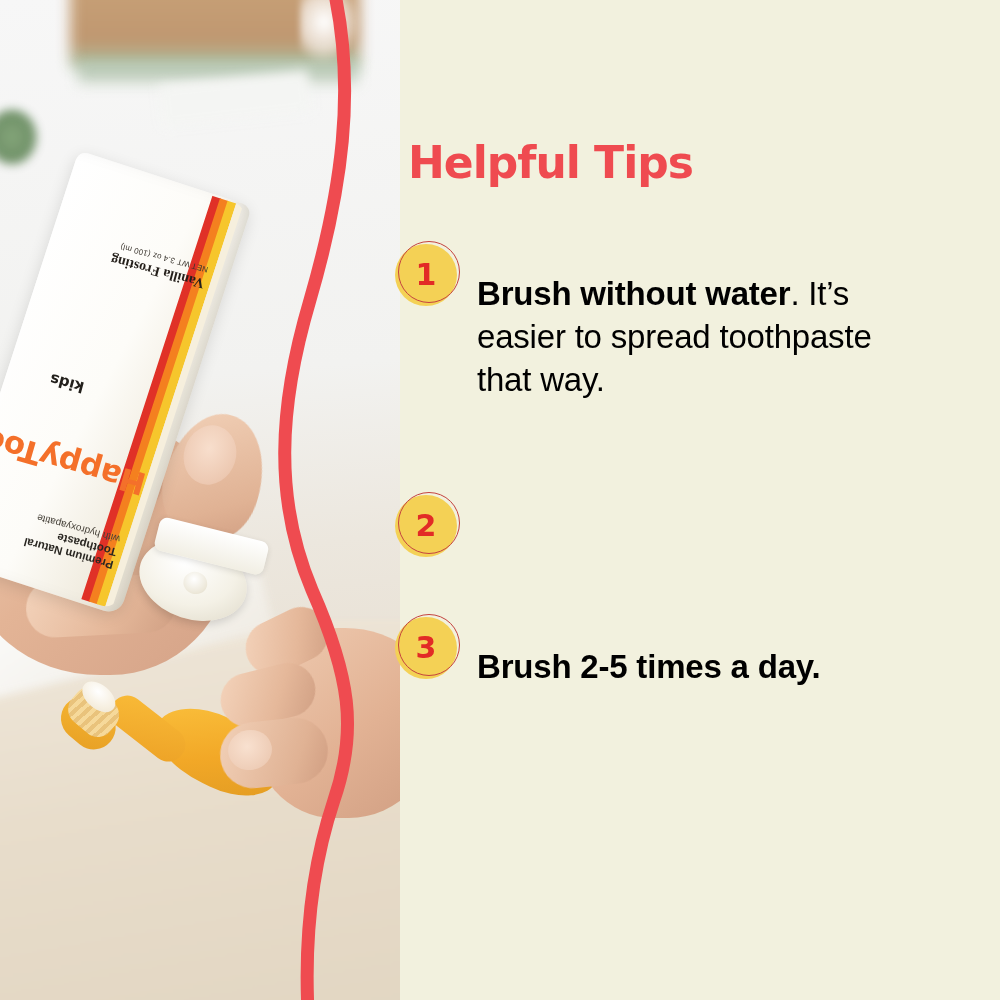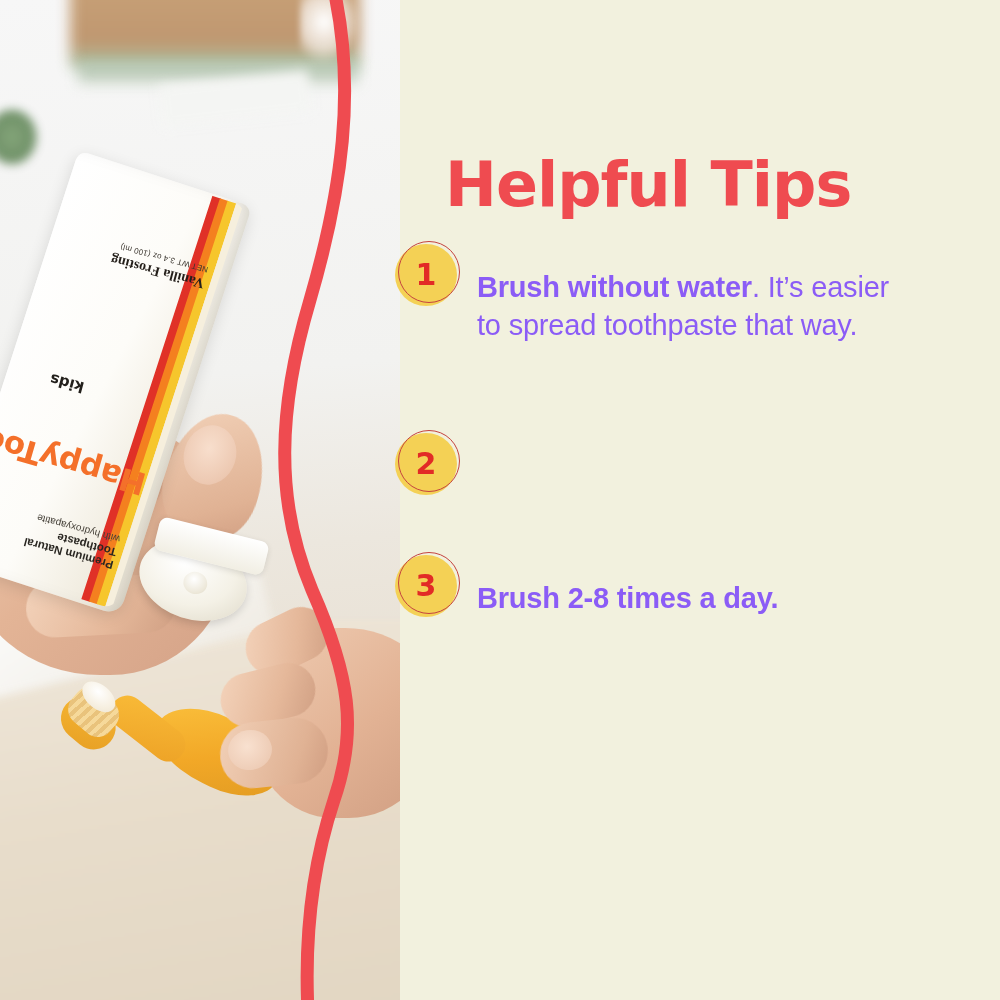--- a/index.html
+++ b/index.html
@@ -370,25 +370,24 @@
     position: absolute;
     left: 395px; top: 0;
     width: 605px; height: 1000px;
   }
   .title {
     position: absolute;
     left: 13px; top: 112px;
     color: #EF4B50;
     font-family: "DejaVu Sans", sans-serif;
     font-weight: 700;
-    font-size: 62px;
+    font-size: 44px;
     letter-spacing: -1px;
     line-height: 1;
     white-space: nowrap;
-    margin-left: 37px;
   }
   .tips {
     position: absolute;
     left: 0; top: 240px;
     width: 605px;
   }
   .tip {
     display: flex;
     align-items: flex-start;
     margin-bottom: 56px;
@@ -424,23 +423,23 @@
     justify-content: center;
     color: #E22B26;
     font-family: "DejaVu Sans", sans-serif;
     font-weight: 700;
     font-size: 30px;
     line-height: 1;
   }
   .tip-text {
     flex: 1 1 auto;
     max-width: 420px;
-    color: #8b5cf6;
+    color: #000000;
     font-family: "Liberation Sans", sans-serif;
-    font-size: 29px;
+    font-size: 33px;
     line-height: 1.30;
     font-weight: 400;
     letter-spacing: -0.2px;
   }
   .tip-text .lead { font-weight: 700; }
 </style>
 </head>
 <body>
 
 <div class="infographic">
@@ -539,19 +538,19 @@
           <div class="badge-num">2</div>
         </div>
       </div>
 
       <div class="tip">
         <div class="badge">
           <div class="badge-circle"></div>
           <div class="badge-ring"></div>
           <div class="badge-num">3</div>
         </div>
-        <p class="tip-text"><span class="lead">Brush 2-8 times a day.</span><span></span></p>
+        <p class="tip-text"><span class="lead">Brush 2-5 times a day.</span><span></span></p>
       </div>
 
     </div>
   </div>
 
 </div>
 
 </body></html>

